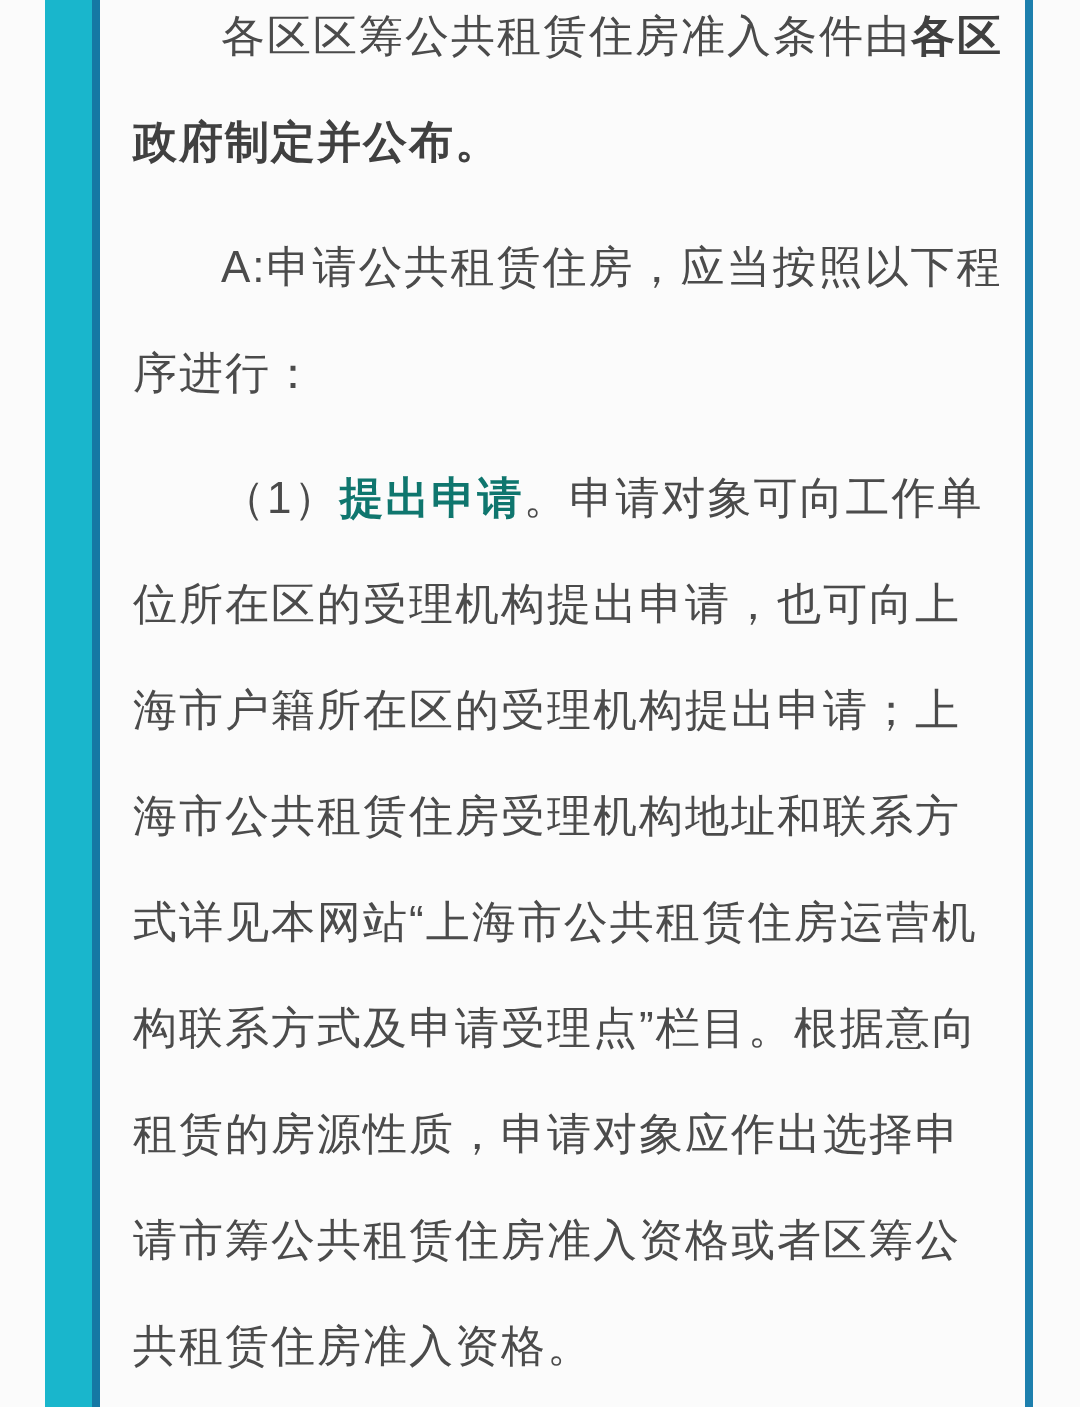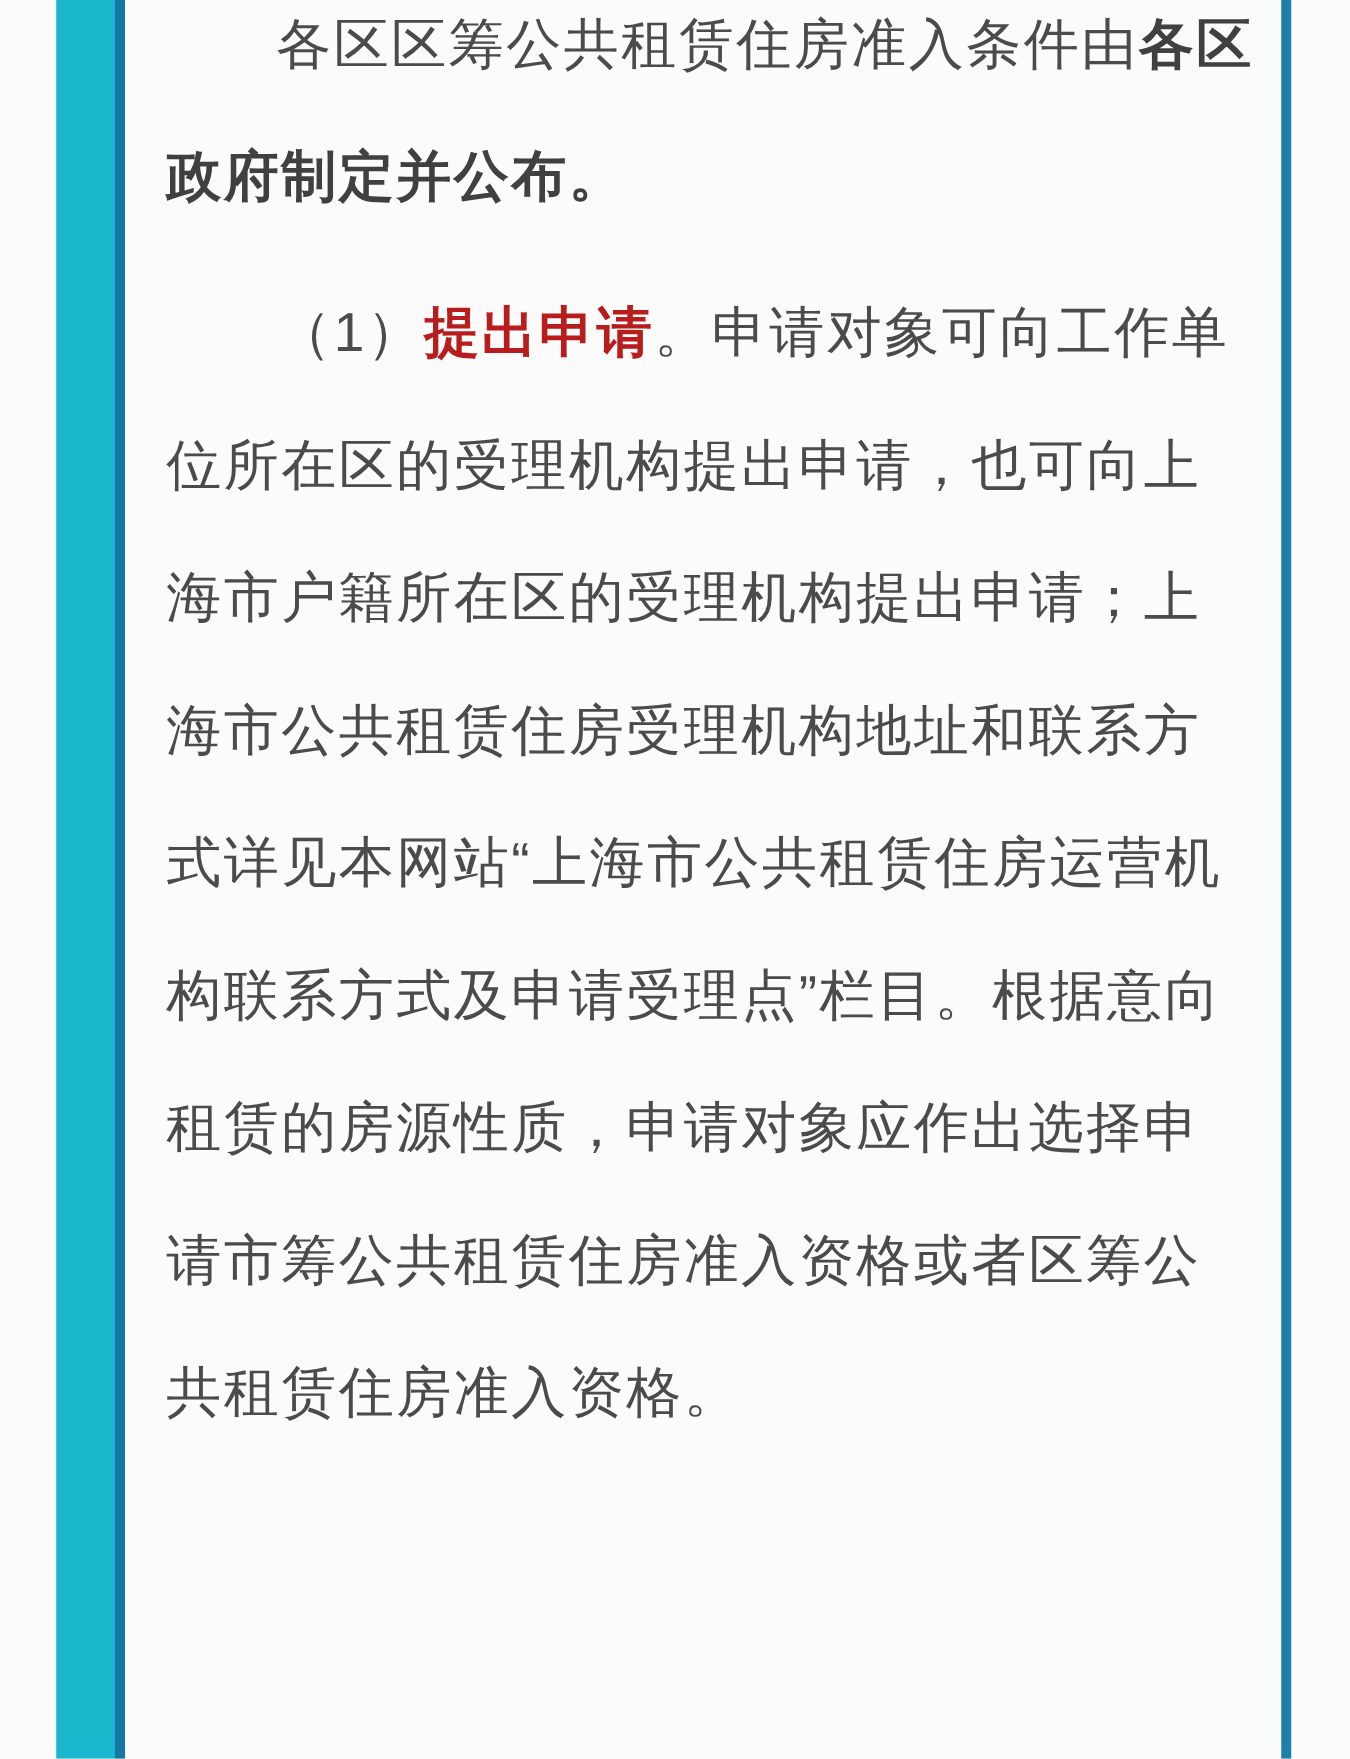--- a/index.html
+++ b/index.html
@@ -30,15 +30,16 @@
 </head>
 <body style="background: rgb(251, 251, 251);">
 
 <div class="page-root">
   <div class="accent-bar" style="background: rgb(25, 182, 204);">
     <div class="accent-edge" style="background: rgb(21, 120, 164);"></div>
   </div>
   <div class="right-rule" style="background: rgb(29, 127, 173);"></div>
   <div class="article" id="article" style="color: rgb(75, 75, 75);">
       <p class="para body"><span>各区区筹公共租赁住房准入条件由</span><b style="color: rgb(64, 64, 64);">各区政府制定并公布。</b></p>
-      <p class="para body"><span>（1）</span><b style="color: #b91c1c;">提出申请</b><span>。申请对象可向工作单位所在区的受理机构提出申请，也可向上海市户籍所在区的受理机构提出申请；上海市公共租赁住房受理机构地址和联系方式详见本网站“上海市公共租赁住房运营机构联系方式及申请受理点”栏目。根据意向租赁的房源性质，申请对象应作出选择申请市筹公共租赁住房准入资格或者区筹公共租赁住房准入资格。</span></p>
+      <p class="para body"><span>A:申请公共租赁住房，应当按照以下程序进行：</span></p>
+      <p class="para body"><span>（1）</span><b style="color: #0f766e;">提出申请</b><span>。申请对象可向工作单位所在区的受理机构提出申请，也可向上海市户籍所在区的受理机构提出申请；上海市公共租赁住房受理机构地址和联系方式详见本网站“上海市公共租赁住房运营机构联系方式及申请受理点”栏目。根据意向租赁的房源性质，申请对象应作出选择申请市筹公共租赁住房准入资格或者区筹公共租赁住房准入资格。</span></p>
     </div>
 </div>
 
 </body></html>

